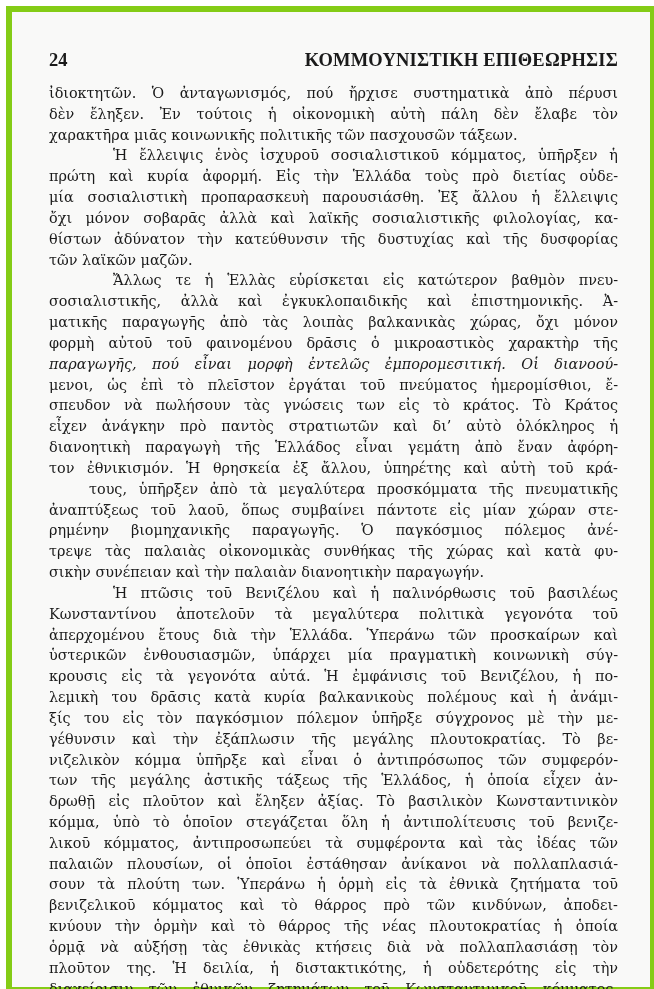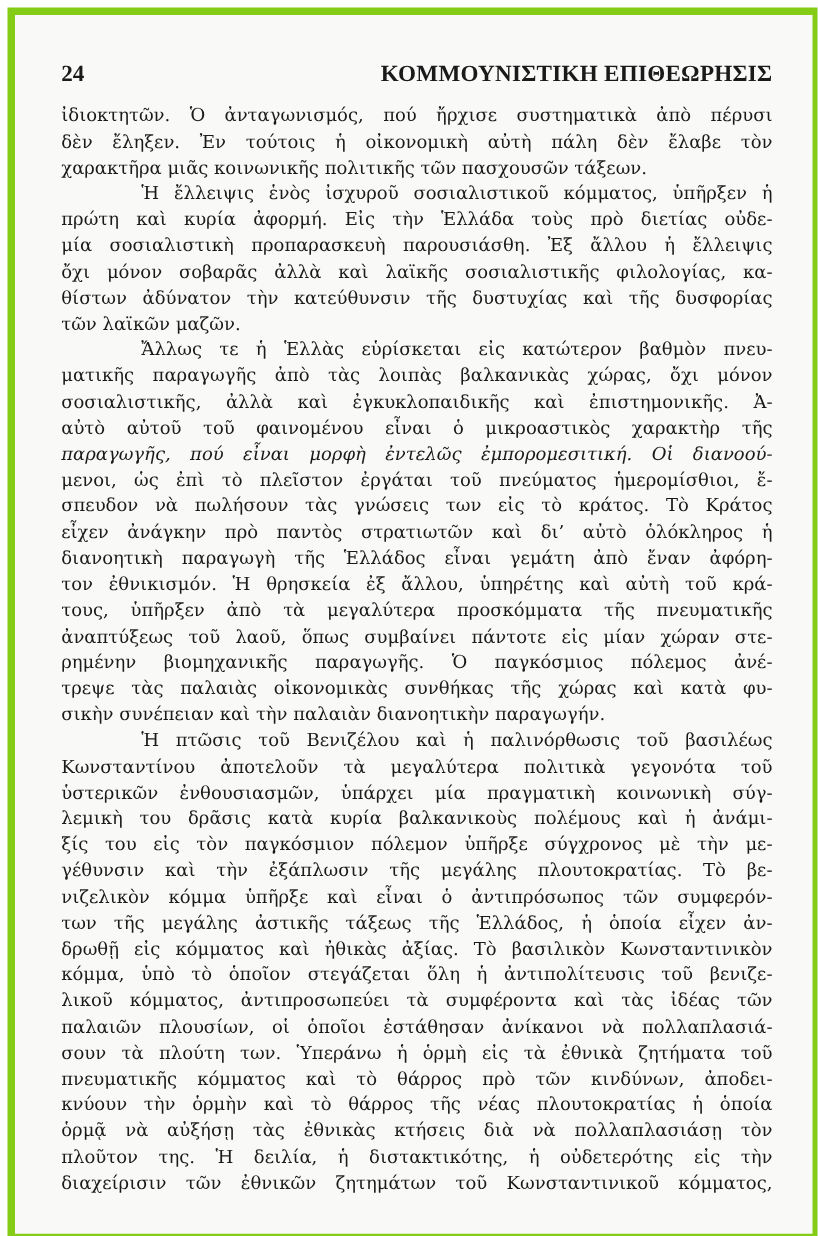--- a/index.html
+++ b/index.html
@@ -81,46 +81,48 @@
       <div class="line" style="white-space: nowrap;"><span style="white-space: nowrap; word-spacing: 0px;">ἰδιοκτητῶν. Ὁ ἀνταγωνισμός, πού ἤρχισε συστηματικὰ ἀπὸ πέρυσι</span></div>
       <div class="line" style="white-space: nowrap;"><span style="white-space: nowrap; word-spacing: 0px;">δὲν ἔληξεν. Ἐν τούτοις ἡ οἰκονομικὴ αὐτὴ πάλη δὲν ἔλαβε τὸν</span></div>
       <div class="line last">χαρακτῆρα μιᾶς κοινωνικῆς πολιτικῆς τῶν πασχουσῶν τάξεων.</div>
       <div class="line indent" style="white-space: nowrap;"><span style="white-space: nowrap; word-spacing: 0px;">Ἡ ἔλλειψις ἑνὸς ἰσχυροῦ σοσιαλιστικοῦ κόμματος, ὑπῆρξεν ἡ</span></div>
       <div class="line" style="white-space: nowrap;"><span style="white-space: nowrap; word-spacing: 0px;">πρώτη καὶ κυρία ἀφορμή. Εἰς τὴν Ἑλλάδα τοὺς πρὸ διετίας οὐδε-</span></div>
       <div class="line" style="white-space: nowrap;"><span style="white-space: nowrap; word-spacing: 0px;">μία σοσιαλιστικὴ προπαρασκευὴ παρουσιάσθη. Ἐξ ἄλλου ἡ ἔλλειψις</span></div>
       <div class="line" style="white-space: nowrap;"><span style="white-space: nowrap; word-spacing: 0px;">ὄχι μόνον σοβαρᾶς ἀλλὰ καὶ λαϊκῆς σοσιαλιστικῆς φιλολογίας, κα-</span></div>
       <div class="line" style="white-space: nowrap;"><span style="white-space: nowrap; word-spacing: 0px;">θίστων ἀδύνατον τὴν κατεύθυνσιν τῆς δυστυχίας καὶ τῆς δυσφορίας</span></div>
       <div class="line last">τῶν λαϊκῶν μαζῶν.</div>
       <div class="line indent" style="white-space: nowrap;"><span style="white-space: nowrap; word-spacing: 0px;">Ἄλλως τε ἡ Ἑλλὰς εὑρίσκεται εἰς κατώτερον βαθμὸν πνευ-</span></div>
+      <div class="line" style="white-space: nowrap;"><span style="white-space: nowrap; word-spacing: 0px;">σοσιαλιστικῆς, ἀλλὰ καὶ ἐγκυκλοπαιδικῆς καὶ ἐπιστημονικῆς. Ἀ-</span></div>
       <div class="line" style="white-space: nowrap;"><span style="white-space: nowrap; word-spacing: 0px;">ματικῆς παραγωγῆς ἀπὸ τὰς λοιπὰς βαλκανικὰς χώρας, ὄχι μόνον</span></div>
-      <div class="line" style="white-space: nowrap;"><span style="white-space: nowrap; word-spacing: 0px;">σοσιαλιστικῆς, ἀλλὰ καὶ ἐγκυκλοπαιδικῆς καὶ ἐπιστημονικῆς. Ἀ-</span></div>
-      <div class="line" style="white-space: nowrap;"><span style="white-space: nowrap; word-spacing: 0px;">αὐτὸ αὐτοῦ τοῦ φαινομένου εἶναι ὁ μικροαστικὸς χαρακτὴρ τῆς</span></div>
+      <div class="line" style="white-space: nowrap;"><span style="white-space: nowrap; word-spacing: 0px;">φορμὴ αὐτοῦ τοῦ φαινομένου δρᾶσις ὁ μικροαστικὸς χαρακτὴρ τῆς</span></div>
       <div class="line" style="white-space: nowrap;"><span style="white-space: nowrap; word-spacing: 0px; font-style: italic;">παραγωγῆς, πού εἶναι μορφὴ ἐντελῶς ἐμπορομεσιτική. Οἱ διανοού-</span></div>
       <div class="line" style="white-space: nowrap;"><span style="white-space: nowrap; word-spacing: 0px;">μενοι, ὡς ἐπὶ τὸ πλεῖστον ἐργάται τοῦ πνεύματος ἡμερομίσθιοι, ἔ-</span></div>
       <div class="line" style="white-space: nowrap;"><span style="white-space: nowrap; word-spacing: 0px;">σπευδον νὰ πωλήσουν τὰς γνώσεις των εἰς τὸ κράτος. Τὸ Κράτος</span></div>
       <div class="line" style="white-space: nowrap;"><span style="white-space: nowrap; word-spacing: 0px;">εἶχεν ἀνάγκην πρὸ παντὸς στρατιωτῶν καὶ δι’ αὐτὸ ὁλόκληρος ἡ</span></div>
       <div class="line" style="white-space: nowrap;"><span style="white-space: nowrap; word-spacing: 0px;">διανοητικὴ παραγωγὴ τῆς Ἑλλάδος εἶναι γεμάτη ἀπὸ ἔναν ἀφόρη-</span></div>
       <div class="line" style="white-space: nowrap;"><span style="white-space: nowrap; word-spacing: 0px;">τον ἐθνικισμόν. Ἡ θρησκεία ἐξ ἄλλου, ὑπηρέτης καὶ αὐτὴ τοῦ κρά-</span></div>
-      <div class="line" style="white-space: nowrap;"><span style="white-space: nowrap; word-spacing: 0px;">τους, ὑπῆρξεν ἀπὸ τὰ μεγαλύτερα προσκόμματα τῆς πνευματικῆς</span></div>
+      <div class="line" style="white-space: nowrap;"><span style="white-space: nowrap; word-spacing: 0px; margin-left: 40px;">τους, ὑπῆρξεν ἀπὸ τὰ μεγαλύτερα προσκόμματα τῆς πνευματικῆς</span></div>
       <div class="line" style="white-space: nowrap;"><span style="white-space: nowrap; word-spacing: 0px;">ἀναπτύξεως τοῦ λαοῦ, ὅπως συμβαίνει πάντοτε εἰς μίαν χώραν στε-</span></div>
       <div class="line" style="white-space: nowrap;"><span style="white-space: nowrap; word-spacing: 0px;">ρημένην βιομηχανικῆς παραγωγῆς. Ὁ παγκόσμιος πόλεμος ἀνέ-</span></div>
       <div class="line" style="white-space: nowrap;"><span style="white-space: nowrap; word-spacing: 0px;">τρεψε τὰς παλαιὰς οἰκονομικὰς συνθήκας τῆς χώρας καὶ κατὰ φυ-</span></div>
       <div class="line last">σικὴν συνέπειαν καὶ τὴν παλαιὰν διανοητικὴν παραγωγήν.</div>
       <div class="line indent" style="white-space: nowrap;"><span style="white-space: nowrap; word-spacing: 0px;">Ἡ πτῶσις τοῦ Βενιζέλου καὶ ἡ παλινόρθωσις τοῦ βασιλέως</span></div>
       <div class="line" style="white-space: nowrap;"><span style="white-space: nowrap; word-spacing: 0px;">Κωνσταντίνου ἀποτελοῦν τὰ μεγαλύτερα πολιτικὰ γεγονότα τοῦ</span></div>
+      <div class="line" style="white-space: nowrap;"><span style="white-space: nowrap; word-spacing: 0px;">ἀπερχομένου ἔτους διὰ τὴν Ἑλλάδα. Ὑπεράνω τῶν προσκαίρων καὶ</span></div>
       <div class="line" style="white-space: nowrap;"><span style="white-space: nowrap; word-spacing: 0px;">ὑστερικῶν ἐνθουσιασμῶν, ὑπάρχει μία πραγματικὴ κοινωνικὴ σύγ-</span></div>
+      <div class="line" style="white-space: nowrap;"><span style="white-space: nowrap; word-spacing: 0px;">κρουσις εἰς τὰ γεγονότα αὐτά. Ἡ ἐμφάνισις τοῦ Βενιζέλου, ἡ πο-</span></div>
       <div class="line" style="white-space: nowrap;"><span style="white-space: nowrap; word-spacing: 0px;">λεμικὴ του δρᾶσις κατὰ κυρία βαλκανικοὺς πολέμους καὶ ἡ ἀνάμι-</span></div>
       <div class="line" style="white-space: nowrap;"><span style="white-space: nowrap; word-spacing: 0px; margin-top: 36px;">ξίς του εἰς τὸν παγκόσμιον πόλεμον ὑπῆρξε σύγχρονος μὲ τὴν με-</span></div>
       <div class="line" style="white-space: nowrap;"><span style="white-space: nowrap; word-spacing: 0px;">γέθυνσιν καὶ τὴν ἐξάπλωσιν τῆς μεγάλης πλουτοκρατίας. Τὸ βε-</span></div>
       <div class="line" style="white-space: nowrap;"><span style="white-space: nowrap; word-spacing: 0px;">νιζελικὸν κόμμα ὑπῆρξε καὶ εἶναι ὁ ἀντιπρόσωπος τῶν συμφερόν-</span></div>
       <div class="line" style="white-space: nowrap;"><span style="white-space: nowrap; word-spacing: 0px;">των τῆς μεγάλης ἀστικῆς τάξεως τῆς Ἑλλάδος, ἡ ὁποία εἶχεν ἀν-</span></div>
-      <div class="line" style="white-space: nowrap;"><span style="white-space: nowrap; word-spacing: 0px;">δρωθῇ εἰς κόμματος καὶ ἠθικὰς ἀξίας. Τὸ βασιλικὸν Κωνσταντινικὸν</span></div>
+      <div class="line" style="white-space: nowrap;"><span style="white-space: nowrap; word-spacing: 0px;">δρωθῇ εἰς πλοῦτον καὶ ἔληξεν ἀξίας. Τὸ βασιλικὸν Κωνσταντινικὸν</span></div>
       <div class="line" style="white-space: nowrap;"><span style="white-space: nowrap; word-spacing: 0px;">κόμμα, ὑπὸ τὸ ὁποῖον στεγάζεται ὅλη ἡ ἀντιπολίτευσις τοῦ βενιζε-</span></div>
       <div class="line" style="white-space: nowrap;"><span style="white-space: nowrap; word-spacing: 0px;">λικοῦ κόμματος, ἀντιπροσωπεύει τὰ συμφέροντα καὶ τὰς ἰδέας τῶν</span></div>
       <div class="line" style="white-space: nowrap;"><span style="white-space: nowrap; word-spacing: 0px;">παλαιῶν πλουσίων, οἱ ὁποῖοι ἐστάθησαν ἀνίκανοι νὰ πολλαπλασιά-</span></div>
       <div class="line" style="white-space: nowrap;"><span style="white-space: nowrap; word-spacing: 0px;">σουν τὰ πλούτη των. Ὑπεράνω ἡ ὁρμὴ εἰς τὰ ἐθνικὰ ζητήματα τοῦ</span></div>
-      <div class="line" style="white-space: nowrap;"><span style="white-space: nowrap; word-spacing: 0px;">πνευματικῆς κόμματος καὶ τὸ θάρρος πρὸ τῶν κινδύνων, ἀποδει-</span></div>
+      <div class="line" style="white-space: nowrap;"><span style="white-space: nowrap; word-spacing: 0px;">βενιζελικοῦ κόμματος καὶ τὸ θάρρος πρὸ τῶν κινδύνων, ἀποδει-</span></div>
       <div class="line" style="white-space: nowrap;"><span style="white-space: nowrap; word-spacing: 0px;">κνύουν τὴν ὁρμὴν καὶ τὸ θάρρος τῆς νέας πλουτοκρατίας ἡ ὁποία</span></div>
       <div class="line" style="white-space: nowrap;"><span style="white-space: nowrap; word-spacing: 0px;">ὁρμᾷ νὰ αὐξήσῃ τὰς ἐθνικὰς κτήσεις διὰ νὰ πολλαπλασιάσῃ τὸν</span></div>
       <div class="line" style="white-space: nowrap;"><span style="white-space: nowrap; word-spacing: 0px;">πλοῦτον της. Ἡ δειλία, ἡ διστακτικότης, ἡ οὐδετερότης εἰς τὴν</span></div>
       <div class="line" style="white-space: nowrap;"><span style="white-space: nowrap; word-spacing: 0px;">διαχείρισιν τῶν ἐθνικῶν ζητημάτων τοῦ Κωνσταντινικοῦ κόμματος,</span></div>
     </div>
 </div>
 
 </body></html>

